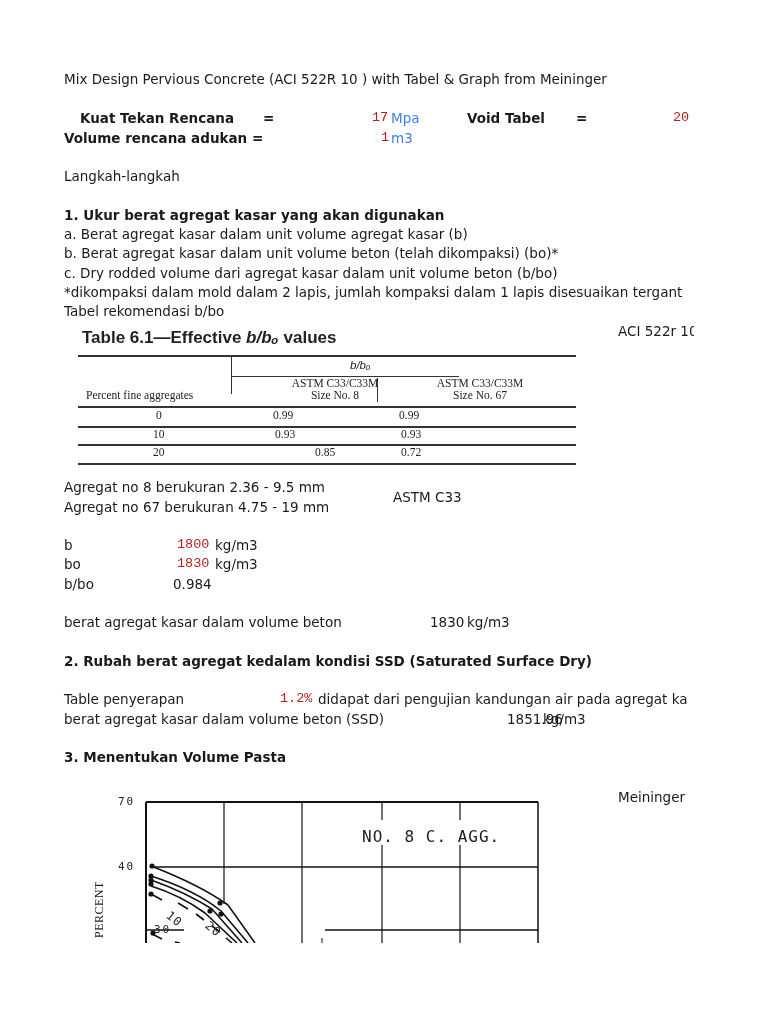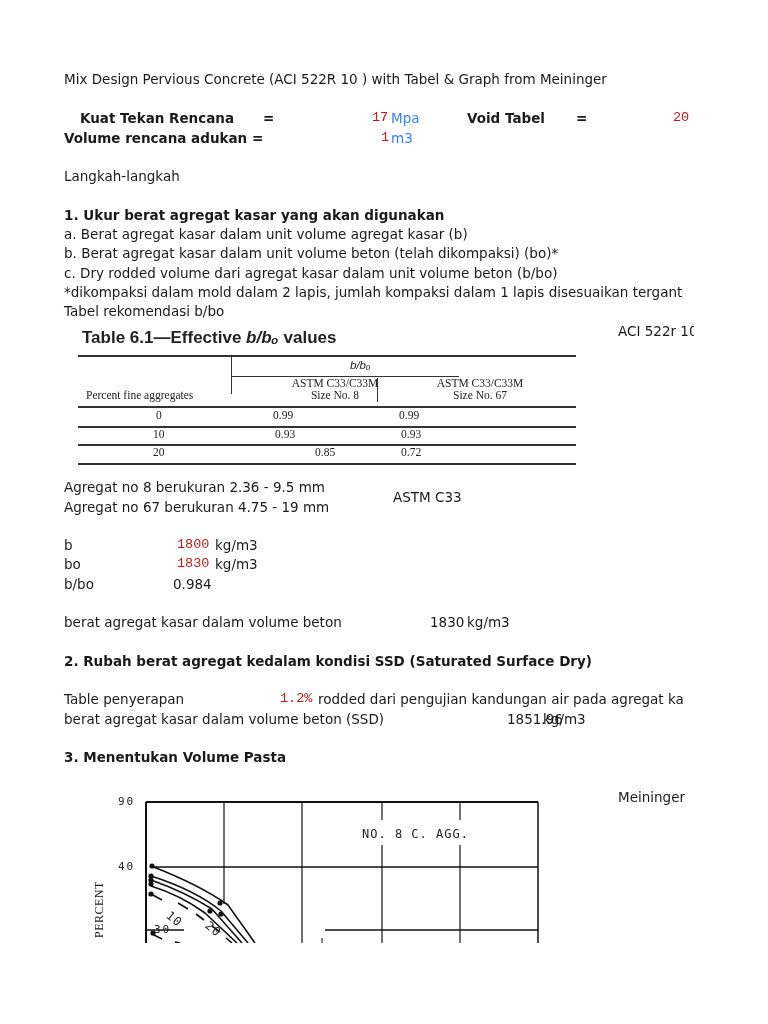--- a/index.html
+++ b/index.html
@@ -21,21 +21,21 @@
   .vl { position: absolute; background: #333; width: 1px; }
   .tc { position: absolute; font-size: 11.5px; white-space: nowrap; }
   .tc-center { text-align: center; padding-left: 32px; }
 
   
   .graph { position: absolute; left: 80px; top: 790px; width: 470px; height: 153px; overflow: hidden; }
   .graph svg { position: absolute; left: 0; top: 0; }
   .ylab { position: absolute; font-family: "DejaVu Sans Mono", monospace; font-size: 11px; color: #222; letter-spacing: 2px; }
   .percent-label { position: absolute; left: -6px; top: 120px; transform: rotate(-90deg); transform-origin: left top;
                    font-family: "Liberation Serif", serif; font-size: 12px; color: #222; letter-spacing: 0.5px; }
-  .agg-label { position: absolute; font-family: "DejaVu Sans Mono", monospace; font-size: 12px; color: #222; letter-spacing: 1px; }
+  .agg-label { position: absolute; font-family: "DejaVu Sans Mono", monospace; font-size: 16px; color: #222; letter-spacing: 1px; }
 </style>
 </head>
 <body>
 
 <div class="t" style="left:64px; top:70px;">Mix Design Pervious Concrete (ACI 522R 10 ) with Tabel &amp; Graph from Meininger</div>
 
 <div class="t b" style="left:64px; top:109px;margin-left:16px;">Kuat Tekan Rencana</div>
 <div class="t b" style="left:263px; top:109px;">=</div>
 <div class="t red" style="left:372px; top:109px;">17</div>
 <div class="t gray" style="left:391px; top:109px;">Mpa</div>
@@ -106,21 +106,21 @@
 <div class="t" style="left:64px; top:575px;">b/bo</div>
 <div class="t" style="left:173px; top:575px;">0.984</div>
 
 <div class="t" style="left:64px; top:613px;">berat agregat kasar dalam volume beton</div>
 <div class="t" style="left:430px; top:613px;">1830</div>
 <div class="t" style="left:467px; top:613px;">kg/m3</div>
 
 <div class="t b" style="left:64px; top:652px;text-align:center;">2. Rubah berat agregat kedalam kondisi SSD (Saturated Surface Dry)</div>
 <div class="t" style="left:64px; top:690px;">Table penyerapan</div>
 <div class="t red" style="left:280px; top:690px;">1.2%</div>
-<div class="t clip" style="left:318px; top:690px; width:376px;">rodded dari pengujian kandungan air pada agregat ka</div>
+<div class="t clip" style="left:318px; top:690px; width:376px;">didapat dari pengujian kandungan air pada agregat ka</div>
 <div class="t" style="left:64px; top:710px;">berat agregat kasar dalam volume beton (SSD)</div>
 <div class="t" style="left:483px; top:710px;margin-left:24px;">1851.96</div>
 <div class="t" style="left:543px; top:710px;">kg/m3</div>
 
 <div class="t b" style="left:64px; top:748px;">3. Menentukan Volume Pasta</div>
 <div class="t" style="left:618px; top:788px;">Meininger</div>
 
 <div class="graph">
   <svg width="470" height="153" viewBox="0 0 470 153">
 
@@ -151,20 +151,20 @@
     <circle cx="72" cy="76" r="2.6" fill="#111"></circle>
     <circle cx="71" cy="86" r="2.6" fill="#111"></circle>
     <circle cx="71" cy="90" r="2.6" fill="#111"></circle>
     <circle cx="71" cy="94" r="2.6" fill="#111"></circle>
     <circle cx="71" cy="104" r="2.6" fill="#111"></circle>
     <circle cx="73" cy="143" r="2.6" fill="#111"></circle>
     <circle cx="140" cy="113" r="2.6" fill="#111"></circle>
     <circle cx="130" cy="121" r="2.6" fill="#111"></circle>
     <circle cx="141" cy="124" r="2.6" fill="#111"></circle>
   </svg>
-  <div class="ylab" style="left:38px; top:5px;">90</div>
+  <div class="ylab" style="left:38px; top:5px;">70</div>
   <div class="ylab" style="left:38px; top:70px;">40</div>
   <div class="ylab" style="left:38px; top:133px;margin-left:36px;">30</div>
   <div class="percent-label" style="left:12px; top:148px;">PERCENT</div>
   <div class="agg-label" style="left:282px; top:37px;">NO. 8 C. AGG.</div>
   <div class="agg-label" style="left:86px; top:122px; transform:rotate(40deg); font-size:12px;">10</div>
   <div class="agg-label" style="left:125px; top:132px; transform:rotate(40deg); font-size:12px;">20</div>
 </div>
 
 </body></html>

